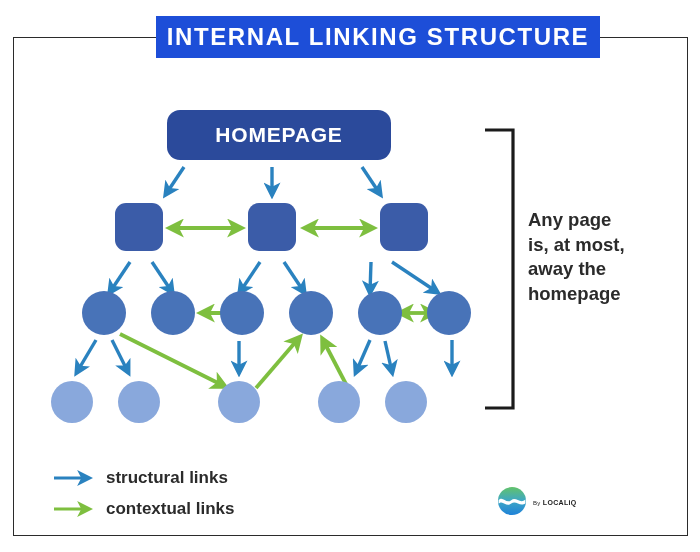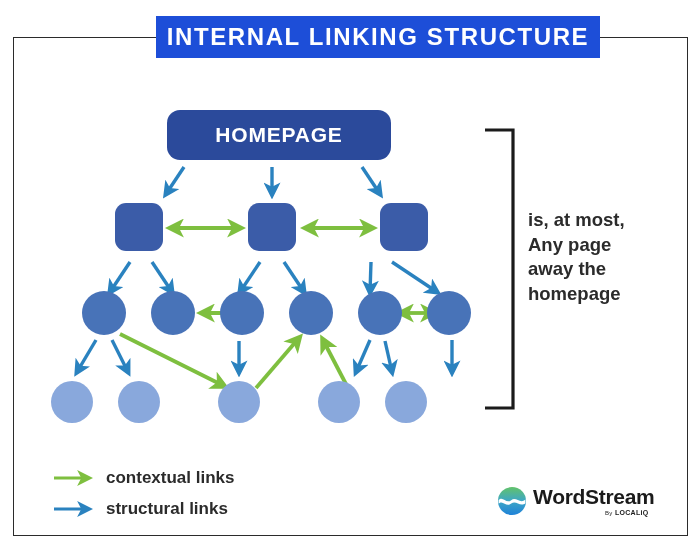--- a/index.html
+++ b/index.html
@@ -265,62 +265,61 @@
   <div class="node-circle-mid" style="left:358px; top:291px;"></div>
   <div class="node-circle-mid" style="left:427px; top:291px;"></div>
 
   <div class="node-circle-low" style="left:51px;  top:381px;"></div>
   <div class="node-circle-low" style="left:118px; top:381px;"></div>
   <div class="node-circle-low" style="left:218px; top:381px;"></div>
   <div class="node-circle-low" style="left:318px; top:381px;"></div>
   <div class="node-circle-low" style="left:385px; top:381px;"></div>
 
   <div class="side-note">
+    <span class="note-line">Any page</span>
     <span class="note-line">is, at most,</span>
-    <span class="note-line">Any page</span>
     <span class="note-line">away the</span>
     <span class="note-line">homepage</span>
   </div>
 
   <div class="legend">
+    <div class="legend-row">
+      <svg class="legend-arrow" viewBox="0 0 44 20" xmlns="http://www.w3.org/2000/svg">
+        <defs>
+          <marker id="legBlue" markerWidth="5" markerHeight="5" refX="3.4" refY="2.5" orient="auto" markerUnits="strokeWidth">
+            <path d="M0,0 L5,2.5 L0,5 L1.3,2.5 Z" fill="#2a82bf"></path>
+          </marker>
+        </defs>
+        <line x1="2" y1="10" x2="36" y2="10" stroke="#2a82bf" stroke-width="3.2" marker-end="url(#legBlue)"></line>
+      </svg>
+      <span class="legend-label">structural links</span>
+    </div>
     <div class="legend-row">
       <svg class="legend-arrow" viewBox="0 0 44 20" xmlns="http://www.w3.org/2000/svg">
         <defs>
           <marker id="legGreen" markerWidth="5" markerHeight="5" refX="3.4" refY="2.5" orient="auto" markerUnits="strokeWidth">
             <path d="M0,0 L5,2.5 L0,5 L1.3,2.5 Z" fill="#7ebf3f"></path>
           </marker>
         </defs>
         <line x1="2" y1="10" x2="36" y2="10" stroke="#7ebf3f" stroke-width="3.2" marker-end="url(#legGreen)"></line>
       </svg>
       <span class="legend-label">contextual links</span>
-    </div>
-    <div class="legend-row">
-      <svg class="legend-arrow" viewBox="0 0 44 20" xmlns="http://www.w3.org/2000/svg">
-        <defs>
-          <marker id="legBlue" markerWidth="5" markerHeight="5" refX="3.4" refY="2.5" orient="auto" markerUnits="strokeWidth">
-            <path d="M0,0 L5,2.5 L0,5 L1.3,2.5 Z" fill="#2a82bf"></path>
-          </marker>
-        </defs>
-        <line x1="2" y1="10" x2="36" y2="10" stroke="#2a82bf" stroke-width="3.2" marker-end="url(#legBlue)"></line>
-      </svg>
-      <span class="legend-label">structural links</span>
     </div>
   </div>
 
   <div class="logo">
     <svg class="logo-mark" viewBox="0 0 30 30" xmlns="http://www.w3.org/2000/svg">
       <defs>
         <linearGradient id="wsGrad" x1="0" y1="0" x2="0" y2="1">
           <stop offset="0%" stop-color="#62c26a"></stop>
           <stop offset="48%" stop-color="#3fa8c4"></stop>
           <stop offset="100%" stop-color="#1f82d8"></stop>
         </linearGradient>
       </defs>
       <circle cx="15" cy="15" r="14" fill="url(#wsGrad)"></circle>
       <path d="M1.6 14.2 C6 9.6, 9 18.4, 14.2 14.2 C19 10.2, 23 18.4, 28.4 13.6 L28.4 17.2 C23 21.6, 19 13.6, 14.2 17.6 C9 21.8, 6 13.4, 1.6 17.6 Z" fill="#ffffff"></path>
     </svg>
     <div class="logo-text-wrap">
-      <span class="logo-word">WordStream</span>
       <span class="logo-sub"><span class="by">By</span> <span>LOCALiQ</span></span>
     </div>
   </div>
 
 </div>
 
 </body></html>

